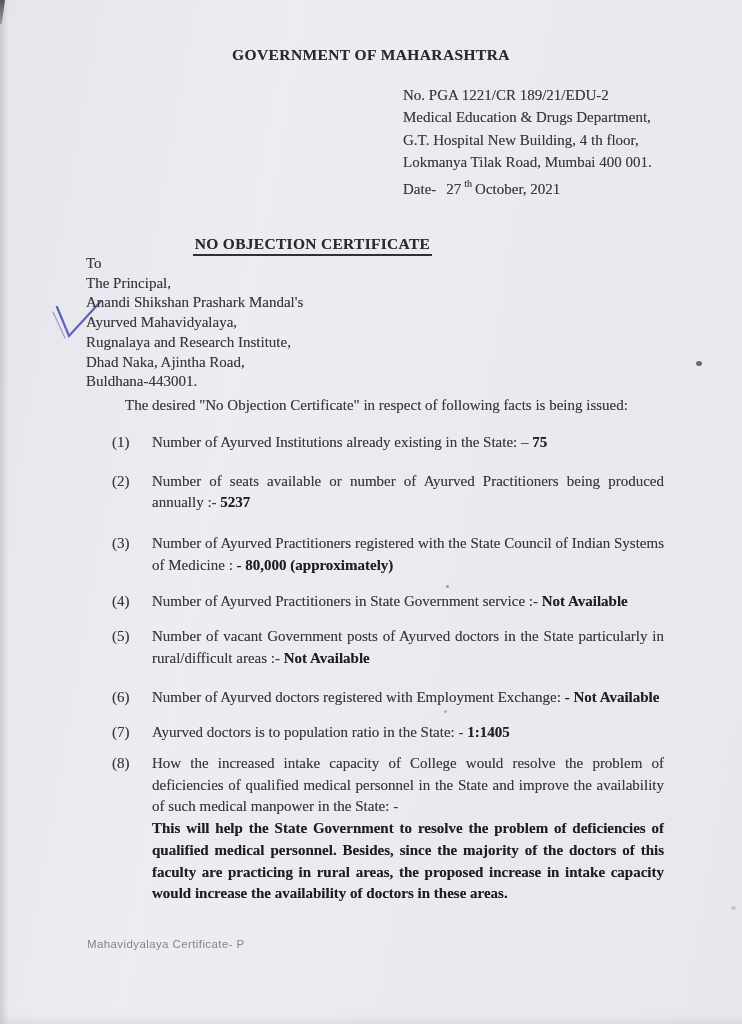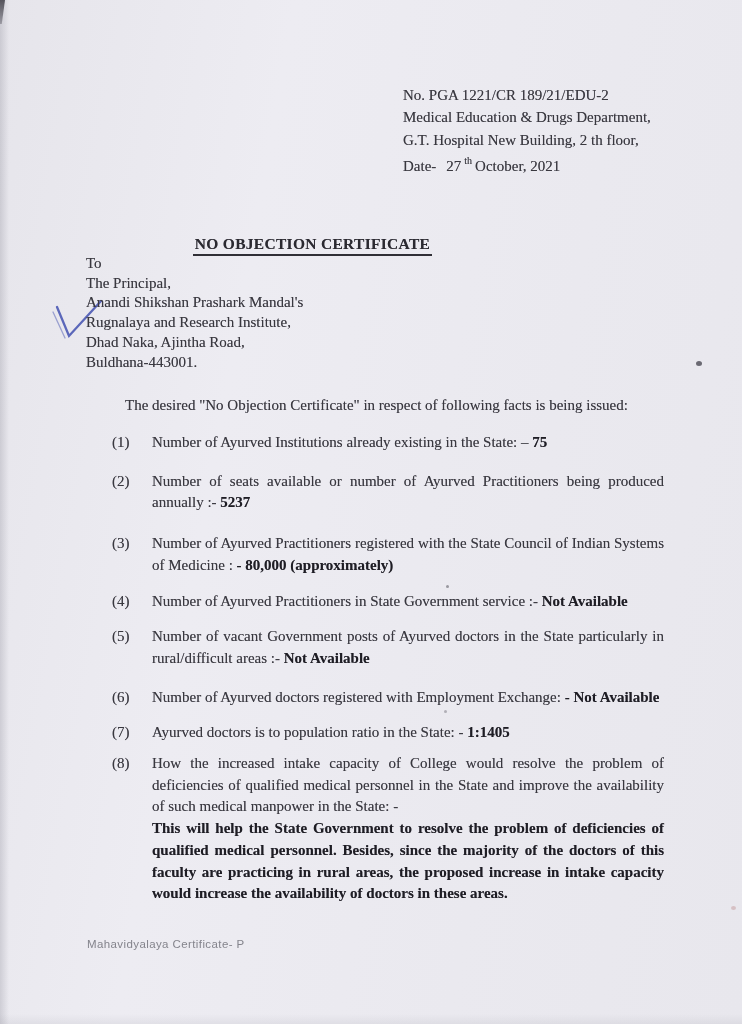--- a/index.html
+++ b/index.html
@@ -57,43 +57,46 @@
 </style>
 </head>
 <body>
 
 <div class="page">
 
   <div class="edge-left"></div>
   <div class="edge-bottom"></div>
   <div class="corner-notch"></div>
 
+  <div class="doc-title">GOVERNMENT OF MAHARASHTRA</div>
 
   <div class="letterhead">
     <div>No. PGA 1221/CR 189/21/EDU-2</div>
     <div>Medical Education &amp; Drugs Department,</div>
-    <div>G.T. Hospital New Building, 2 th floor,</div>
+    <div>G.T. Hospital New Building, 4 th floor,</div>
+    <div>Lokmanya Tilak Road, Mumbai  400 001.</div>
     <div class="date-line">
       <span>Date-</span><span class="day">27</span><sup>th</sup><span class="rest">October, 2021</span>
     </div>
   </div>
 
   <div class="cert-heading">
     <span>NO OBJECTION CERTIFICATE</span>
   </div>
 
   <svg class="tick" width="64" height="50" viewBox="0 0 64 50">
     <path d="M15 11 L27 40 L59 5" stroke="#4b59b4" stroke-width="2.3" fill="none" stroke-linecap="round" opacity="0.9"></path>
     <path d="M11 16 L23 42" stroke="#4b59b4" stroke-width="1.3" fill="none" stroke-linecap="round" opacity="0.5"></path>
   </svg>
 
   <div class="recipient">
     <div>To</div>
     <div>The Principal,</div>
     <div>Anandi Shikshan Prashark Mandal's</div>
+    <div>Ayurved Mahavidyalaya,</div>
     <div>Rugnalaya and Research Institute,</div>
     <div>Dhad Naka, Ajintha Road,</div>
     <div>Buldhana-443001.</div>
   </div>
 
   <div class="intro">The desired "No Objection Certificate" in respect of following facts is being issued:</div>
 
   <div class="items">
     <div class="item">
       <span class="inum">(1)</span>

